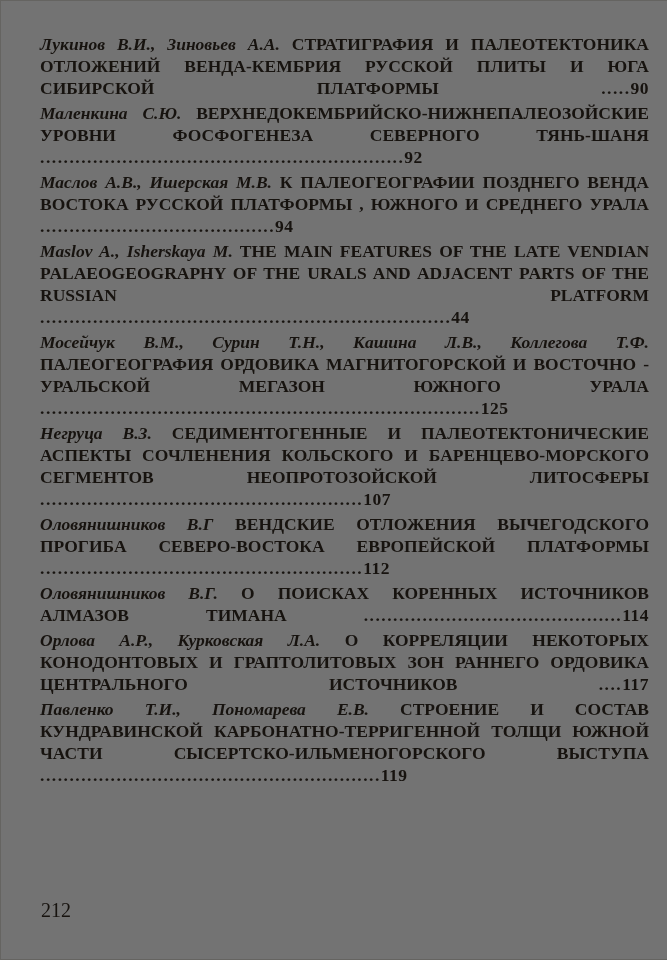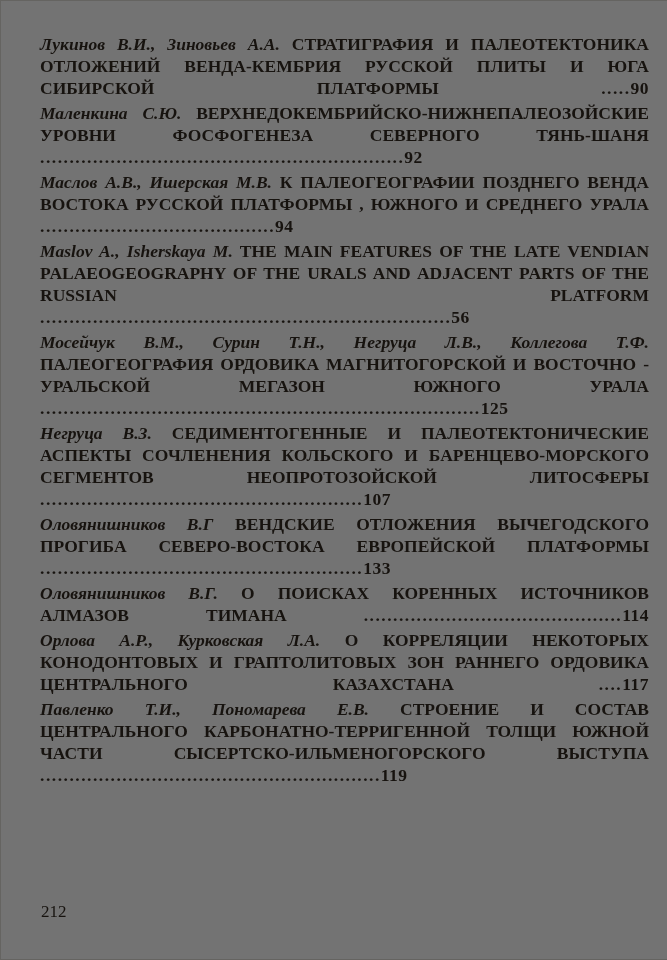--- a/index.html
+++ b/index.html
@@ -41,21 +41,21 @@
     letter-spacing: 1.5px;
     white-space: normal;
   }
   .pageref {
     letter-spacing: 0.5px;
   }
   .folio {
     position: absolute;
     left: 41px;
     bottom: 38px;
-    font-size: 17px;
+    font-size: 20px;
     font-weight: normal;
     color: #17130f;
   }
 </style>
 </head>
 <body>
 
 <div class="page">
   <div class="toc">
 
@@ -73,57 +73,57 @@
 
     <p class="entry">
       <span class="authors">Маслов А.В., Ишерская М.В.</span>
       <span class="title">К ПАЛЕОГЕОГРАФИИ ПОЗДНЕГО ВЕНДА ВОСТОКА РУССКОЙ ПЛАТФОРМЫ , ЮЖНОГО И СРЕДНЕГО УРАЛА</span>
       <span class="leader">........................................</span><span class="pageref">94</span>
     </p>
 
     <p class="entry">
       <span class="authors">Maslov A., Isherskaya M.</span>
       <span class="title">THE MAIN FEATURES OF THE LATE VENDIAN PALAEOGEOGRAPHY OF THE URALS AND ADJACENT PARTS OF THE RUSSIAN PLATFORM</span>
-      <span class="leader">......................................................................</span><span class="pageref">56</span>
+      <span class="leader">......................................................................</span><span class="pageref">44</span>
     </p>
 
 
     <p class="entry">
-      <span class="authors">Мосейчук В.М., Сурин Т.Н., Негруца Л.В., Коллегова Т.Ф.</span>
+      <span class="authors">Мосейчук В.М., Сурин Т.Н., Кашина Л.В., Коллегова Т.Ф.</span>
       <span class="title">ПАЛЕОГЕОГРАФИЯ ОРДОВИКА МАГНИТОГОРСКОЙ И ВОСТОЧНО - УРАЛЬСКОЙ МЕГАЗОН ЮЖНОГО УРАЛА</span>
       <span class="leader">...........................................................................</span><span class="pageref">125</span>
     </p>
 
     <p class="entry">
       <span class="authors">Негруца В.З.</span>
       <span class="title">СЕДИМЕНТОГЕННЫЕ И ПАЛЕОТЕКТОНИЧЕСКИЕ АСПЕКТЫ СОЧЛЕНЕНИЯ КОЛЬСКОГО И БАРЕНЦЕВО-МОРСКОГО СЕГМЕНТОВ НЕОПРОТОЗОЙСКОЙ ЛИТОСФЕРЫ</span>
       <span class="leader">.......................................................</span><span class="pageref">107</span>
     </p>
 
 
     <p class="entry">
       <span class="authors">Оловянишников В.Г</span>
       <span class="title">ВЕНДСКИЕ ОТЛОЖЕНИЯ ВЫЧЕГОДСКОГО ПРОГИБА СЕВЕРО-ВОСТОКА ЕВРОПЕЙСКОЙ ПЛАТФОРМЫ</span>
-      <span class="leader">.......................................................</span><span class="pageref">133</span>
+      <span class="leader">.......................................................</span><span class="pageref">112</span>
     </p>
 
     <p class="entry">
       <span class="authors">Оловянишников В.Г.</span>
       <span class="title">О ПОИСКАХ КОРЕННЫХ ИСТОЧНИКОВ АЛМАЗОВ ТИМАНА</span>
       <span class="leader">............................................</span><span class="pageref">114</span>
     </p>
 
     <p class="entry">
       <span class="authors">Орлова А.Р., Курковская Л.А.</span>
-      <span class="title">О КОРРЕЛЯЦИИ НЕКОТОРЫХ КОНОДОНТОВЫХ И ГРАПТОЛИТОВЫХ ЗОН РАННЕГО ОРДОВИКА ЦЕНТРАЛЬНОГО КАЗАХСТАНА</span>
+      <span class="title">О КОРРЕЛЯЦИИ НЕКОТОРЫХ КОНОДОНТОВЫХ И ГРАПТОЛИТОВЫХ ЗОН РАННЕГО ОРДОВИКА ЦЕНТРАЛЬНОГО ИСТОЧНИКОВ</span>
       <span class="leader">....</span><span class="pageref">117</span>
     </p>
 
     <p class="entry">
       <span class="authors">Павленко Т.И., Пономарева Е.В.</span>
-      <span class="title">СТРОЕНИЕ И СОСТАВ ЦЕНТРАЛЬНОГО КАРБОНАТНО-ТЕРРИГЕННОЙ ТОЛЩИ ЮЖНОЙ ЧАСТИ СЫСЕРТСКО-ИЛЬМЕНОГОРСКОГО ВЫСТУПА</span>
+      <span class="title">СТРОЕНИЕ И СОСТАВ КУНДРАВИНСКОЙ КАРБОНАТНО-ТЕРРИГЕННОЙ ТОЛЩИ ЮЖНОЙ ЧАСТИ СЫСЕРТСКО-ИЛЬМЕНОГОРСКОГО ВЫСТУПА</span>
       <span class="leader">..........................................................</span><span class="pageref">119</span>
     </p>
 
   </div>
 
   <div class="folio">212</div>
 </div>
 
 </body></html>

